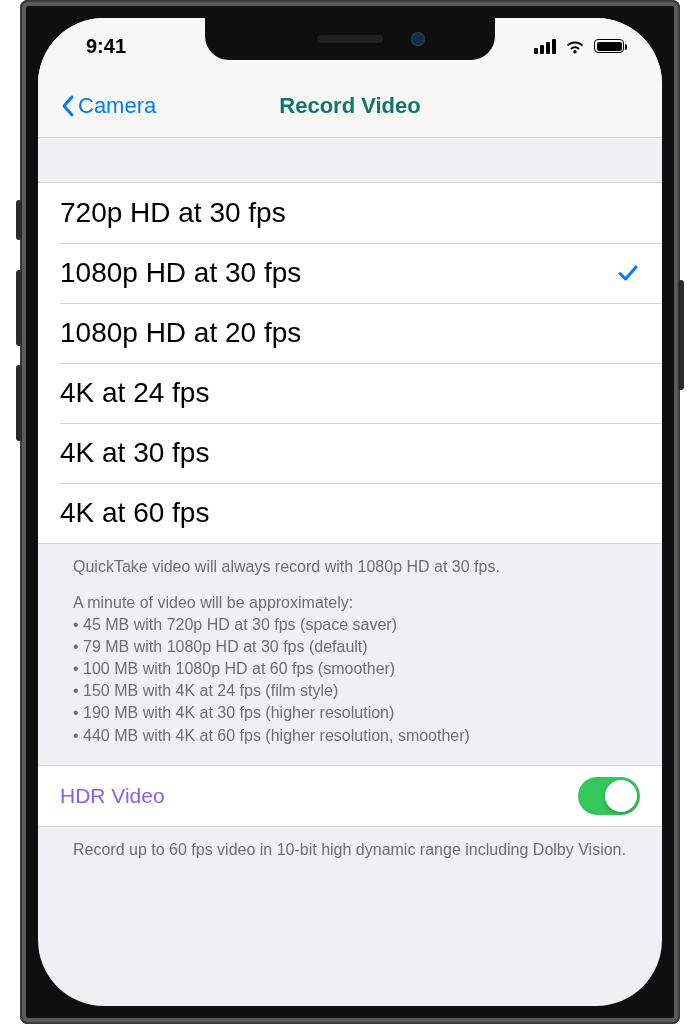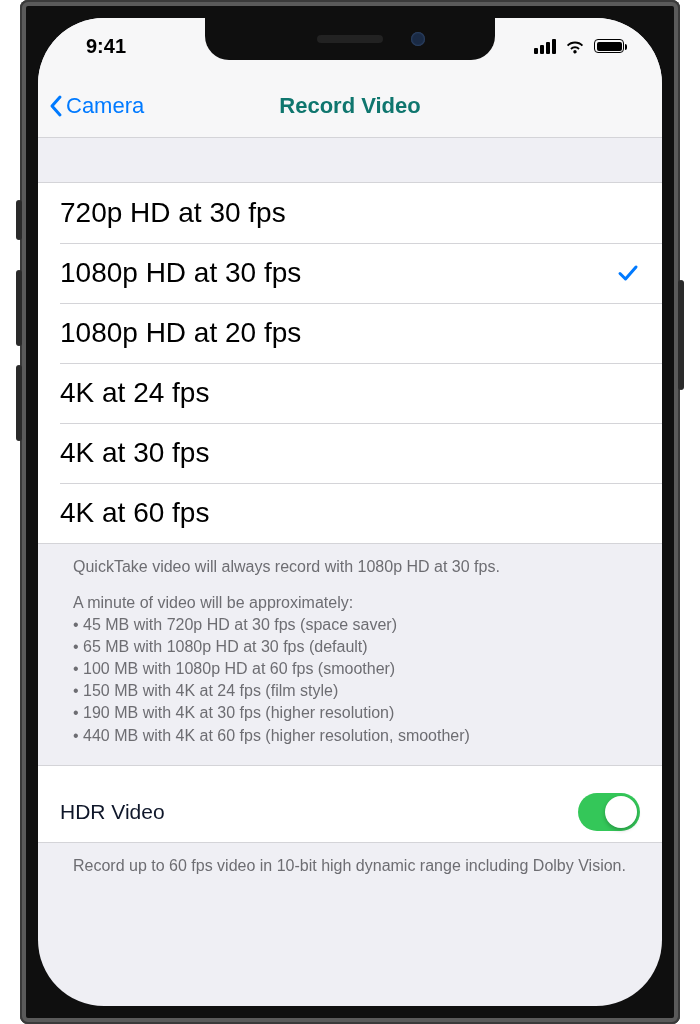--- a/index.html
+++ b/index.html
@@ -97,21 +97,21 @@
   }
   .battery-icon .fill { position:absolute; left:1.5px; top:1.5px; bottom:1.5px; right:1.5px; background:#000; border-radius:2px; }
 
   .nav-bar {
     height: 64px;
     background: #f7f7f8;
     border-bottom: 1px solid #d4d4d8;
     display: flex;
     align-items: center;
     position: relative;
-    padding: 0 10px;
+    padding: 0 22px;
   }
   .back-button {
     display: flex; align-items: center; color: #007aff; font-size: 22px;
     gap: 2px; cursor: pointer;
   }
   .back-button svg { display:block; }
   .nav-title {
     position: absolute; left: 50%; transform: translateX(-50%);
     font-size: 22px; font-weight: 600; color: #0f766e;
   }
@@ -138,21 +138,21 @@
   .footer-text {
     padding: 12px 35px 18px;
     font-size: 16px;
     line-height: 1.38;
     color: #6d6d72;
     background: #efeff4;
   }
   .footer-text .para { margin-bottom: 14px; }
   .toggle-row {
     display:flex; align-items:center; justify-content:space-between;
-    padding: 0 22px; height:60px; font-size:21px; color:#0f172a;margin-top:16px;
+    padding: 0 22px; height:60px; font-size:21px; color:#8b5cf6;
   }
   .switch {
     width: 62px; height: 38px; background:#34c759; border-radius:19px;
     position:relative; cursor:pointer;
   }
   .switch .knob {
     position:absolute; right:3px; top:3px; width:32px; height:32px;
     background:#fff; border-radius:50%;
     box-shadow: 0 2px 4px rgba(0,0,0,0.25);
   }
@@ -227,21 +227,21 @@
       </div>
       <div class="row">
         <span>4K at 60 fps</span>
       </div>
     </div>
 
     <div class="footer-text">
       <div class="para">QuickTake video will always record with 1080p HD at 30 fps.</div>
       <div>A minute of video will be approximately:</div>
       <div>• <span>45 MB with 720p HD at 30 fps (space saver)</span></div>
-      <div>• <span>65 MB with 1080p HD at 30 fps (default)</span></div>
+      <div>• <span>79 MB with 1080p HD at 30 fps (default)</span></div>
       <div>• <span>100 MB with 1080p HD at 60 fps (smoother)</span></div>
       <div>• <span>150 MB with 4K at 24 fps (film style)</span></div>
       <div>• <span>190 MB with 4K at 30 fps (higher resolution)</span></div>
       <div>• <span>440 MB with 4K at 60 fps (higher resolution, smoother)</span></div>
     </div>
 
     <div class="list">
       <div class="toggle-row">
         <span>HDR Video</span>
         <div class="switch">

